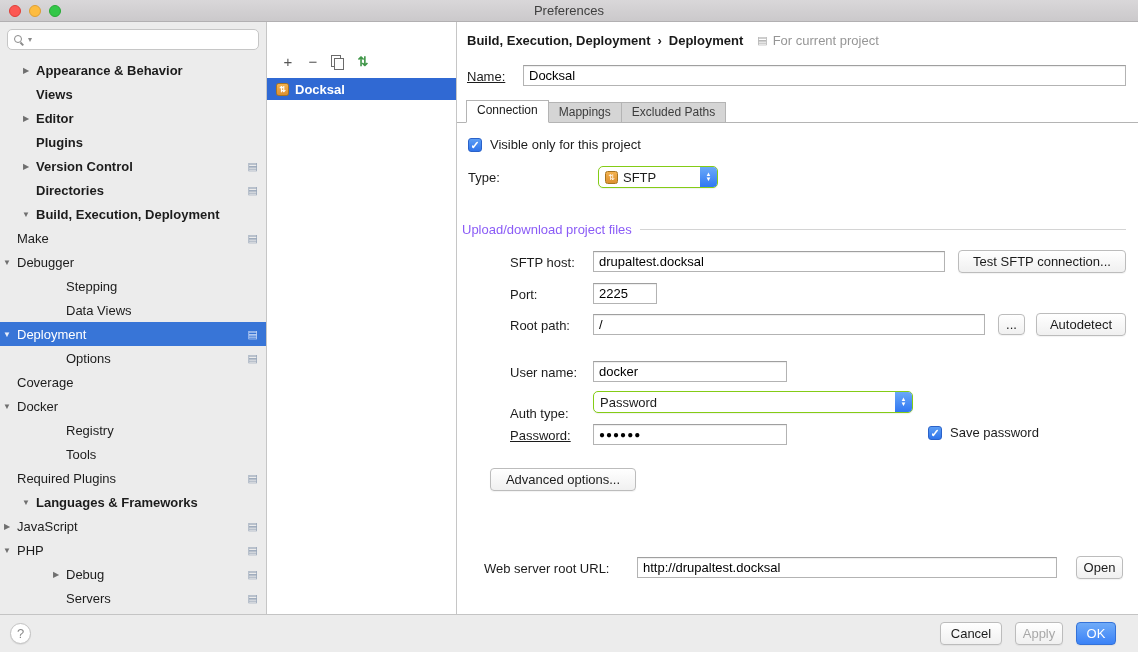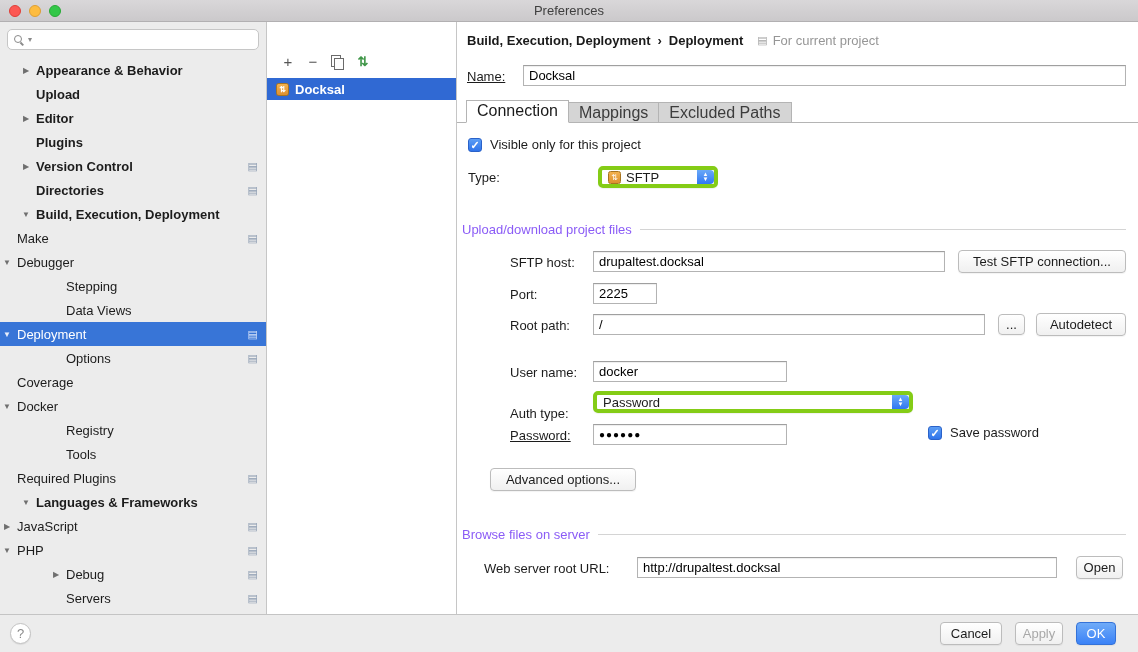--- a/index.html
+++ b/index.html
@@ -67,29 +67,29 @@
   .scope .pp { font-size:11px; color:#a3a3a3; }
 
   .txt { position:absolute; height:21px; border:1px solid #b3b3b3; border-top-color:#9f9f9f;
     box-shadow:inset 0 1px 1px rgba(0,0,0,0.07); font-size:13px; padding:0 5px;
     font-family:"Liberation Sans", sans-serif; background:#fff; outline:none; }
   .flabel { position:absolute; white-space:nowrap; }
   .hint { position:absolute; color:#8f8f8f; white-space:nowrap; }
 
   .tabs { position:absolute; top:78px; left:0; right:0; height:23px; border-bottom:1px solid #b4b4b4;
     display:flex; align-items:flex-end; padding-left:9px; }
-  .tab { height:20px; padding:0 10px; font-size:16px; line-height:19px; background:#d5d5d5;
+  .tab { height:20px; padding:0 10px; font-size:12px; line-height:19px; background:#d5d5d5;
     border:1px solid #b4b4b4; border-bottom:none; margin-right:-1px; color:#3c3c3c; cursor:default; }
   .tab.active { height:23px; background:#fff; margin-bottom:-1px; border-bottom:1px solid #fff; z-index:1; color:#1a1a1a; }
 
   .cb { width:14px; height:14px; border-radius:3px; background:linear-gradient(#5c9ef5,#2f74ea);
     border:1px solid #2a62c9; color:#fff; font-size:11px; line-height:12px; text-align:center; font-weight:bold; flex:none; display:inline-block; }
   .cbrow { position:absolute; display:flex; align-items:center; gap:8px; }
 
-  .combo { position:absolute; background:#fff; border:4px solid #84cc16; border-radius:5px; height:22px;
+  .combo { position:absolute; background:#fff; border:1px solid #84cc16; border-radius:5px; height:22px;
     display:flex; align-items:center; padding-left:6px; gap:5px; box-shadow:0 1px 1px rgba(0,0,0,0.06); }
   .combo .val { white-space:nowrap; }
   .stepper { margin-left:auto; width:17px; align-self:stretch; border-radius:0 4px 4px 0;
     background:linear-gradient(#6aa9f8,#3077f2); display:flex; flex-direction:column; align-items:center; justify-content:center; color:#fff; flex:none; }
   .stepper i { font-style:normal; font-size:6px; line-height:5px; }
 
   .sep { position:absolute; left:5px; right:12px; display:flex; align-items:center; gap:8px; }
   .sep .sep-line { flex:1; height:1px; background:#d4d4d4; }
   .sep .sep-label { white-space:nowrap; color:#8b5cf6; }
 
@@ -132,21 +132,21 @@
         <span class="chev">▾</span>
         <input placeholder="" style="">
       </div>
       <div class="tree">
         <div class="trow lvl0 bold">
           <span class="arr">▶</span>
           <span class="lbl">Appearance &amp; Behavior</span>
         </div>
         <div class="trow lvl0 bold">
           <span class="arr"></span>
-          <span class="lbl">Upload</span>
+          <span class="lbl">Views</span>
         </div>
         <div class="trow lvl0 bold">
           <span class="arr">▶</span>
           <span class="lbl">Editor</span>
         </div>
         <div class="trow lvl0 bold">
           <span class="arr"></span>
           <span class="lbl">Plugins</span>
         </div>
         <div class="trow lvl0 bold">
@@ -320,24 +320,20 @@
 
       <span class="flabel" style="top:406px; left:53px;text-decoration:underline;">Password:</span>
       <input class="txt" style="top: 402px; left: 136px; width: 194px; font-size: 10px; letter-spacing: 1px;" value="●●●●●●">
       <div class="cbrow" style="top:403px; left:471px;">
         <span class="cb">✓</span>
         <span>Save password</span>
       </div>
 
       <button class="macbtn" style="top:446px; left:33px; width:146px;">Advanced options...</button>
 
-      <div class="sep" style="top:505px;">
-        <span class="sep-label">Browse files on server</span>
-        <span class="sep-line"></span>
-      </div>
 
       <span class="flabel" style="top:539px; left:27px;">Web server root URL:</span>
       <input class="txt" style="top: 535px; left: 180px; width: 420px;" value="http://drupaltest.docksal">
       <button class="macbtn" style="top:534px; left:619px; width:47px;">Open</button>
 
     </div>
   </div>
 
   <div class="footer">
     <div class="helpbtn">?</div>

